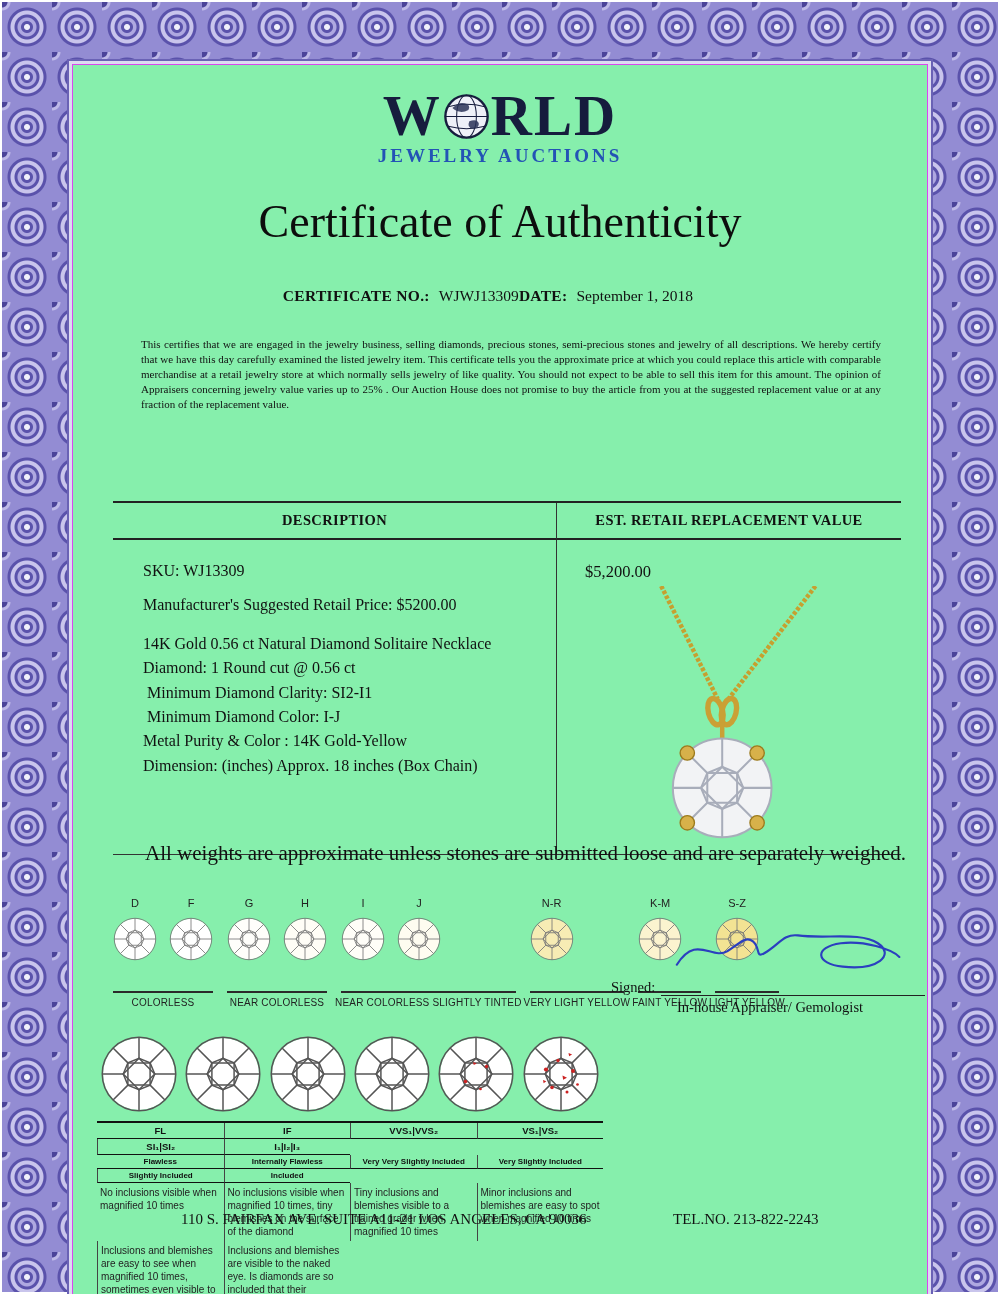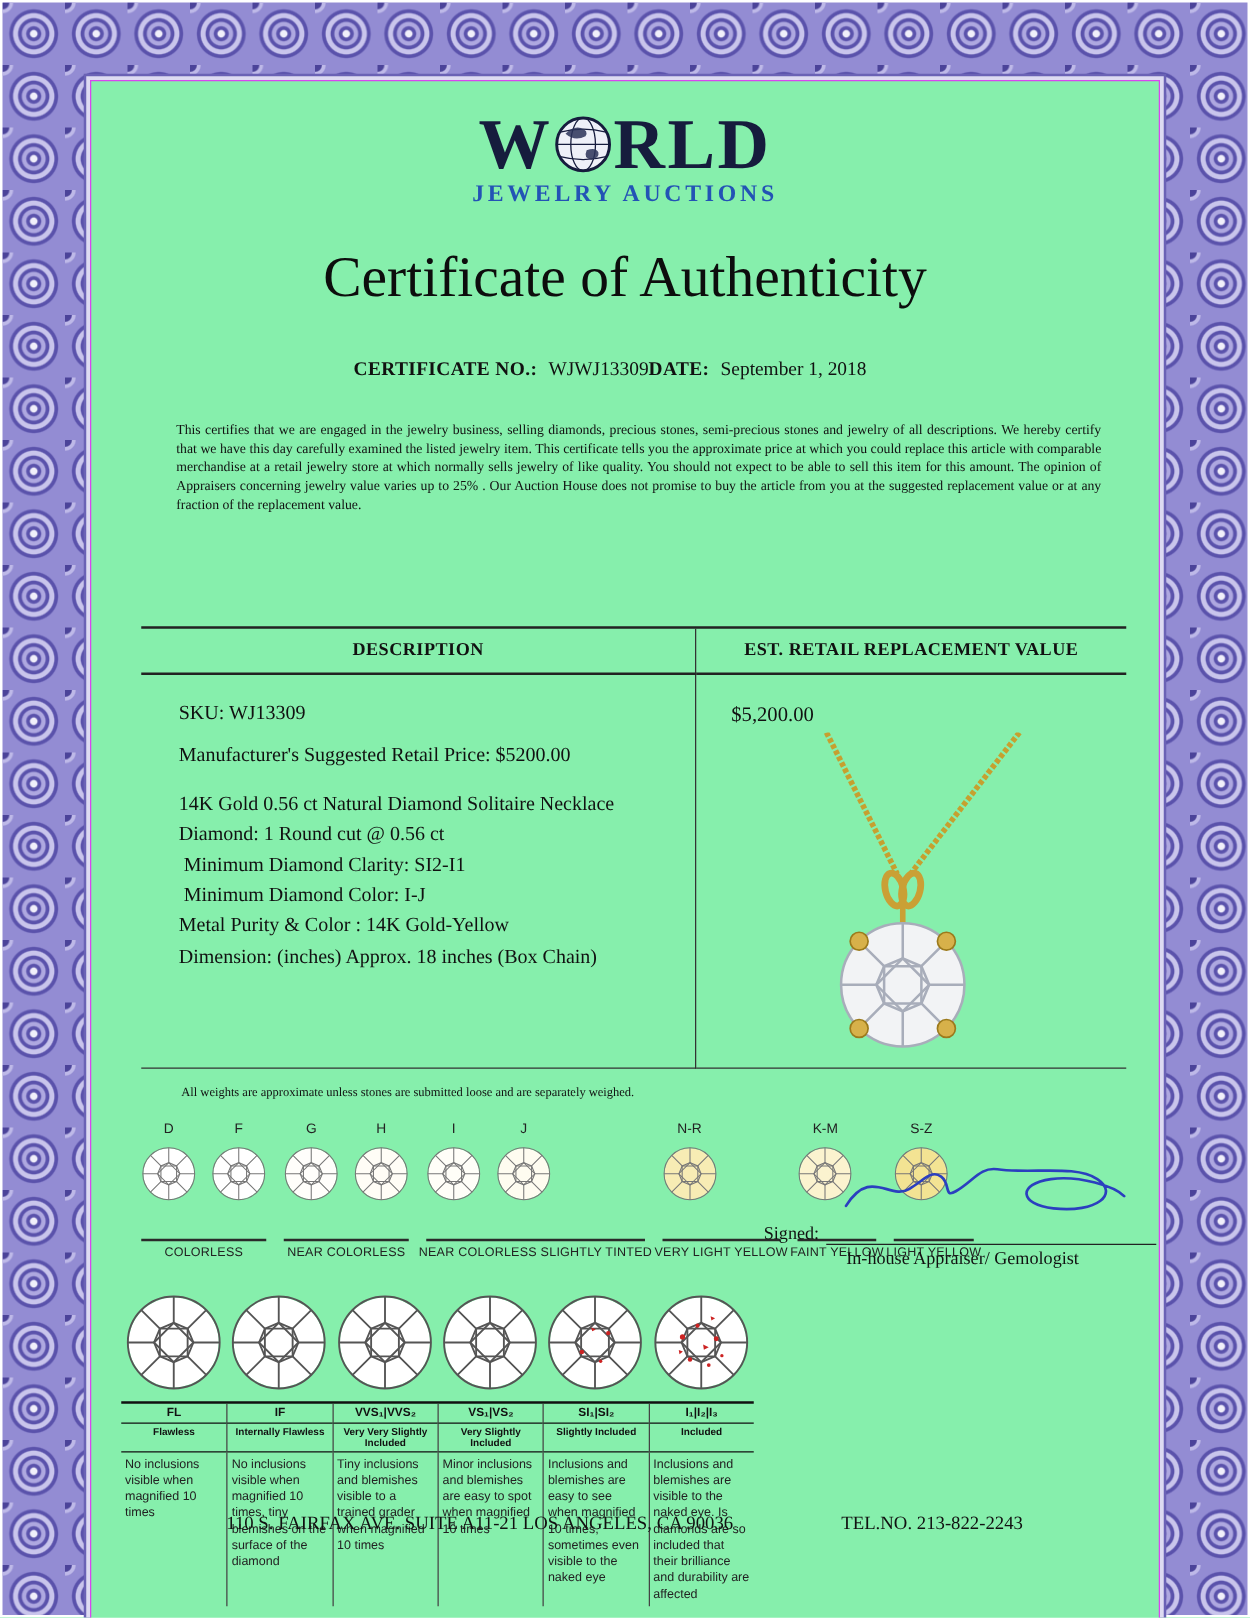--- a/index.html
+++ b/index.html
@@ -34,21 +34,21 @@
   .val-table{position:absolute;top:436px;left:40px;width:788px;display:grid;grid-template-columns:444px 344px;grid-template-rows:37px 315px;border-top:2.5px solid #222}
   .th{display:flex;align-items:center;justify-content:center;font-weight:bold;font-size:14.5px;letter-spacing:.4px;border-bottom:2.5px solid #222}
   .th-desc{border-right:1.5px solid #333}
   .cell-desc{border-right:1.5px solid #333;border-bottom:1.5px solid #333;padding:22px 10px 0 30px;font-size:16px}
   .cell-val{border-bottom:1.5px solid #333;position:relative;padding:22px 0 0 28px;font-size:16.5px}
   .sku-line{margin-bottom:16px}
   .msrp-line{margin-bottom:18px}
   .desc-line{line-height:1.52;white-space:pre-wrap}
   .necklace{position:absolute;left:14px;top:46px}
 
-  .weights-note{position:absolute;top:804px;left:72px;font-size:10px}
+  .weights-note{position:absolute;top:776px;left:72px;font-size:21px}
 
   
   .color-chart{position:absolute;top:832px;left:34px;display:flex;gap:2px;font-family:"Liberation Sans","DejaVu Sans",sans-serif}
   .cc-group{display:flex;flex-direction:column}
   .cc-cells{display:flex}
   .cc-cell{width:56px;display:flex;flex-direction:column;align-items:center}
   .cc-grade{font-size:11px;height:16px;color:#222}
   .cc-cell svg{width:44px;height:44px;margin-top:4px;color:#777}
   .cc-bracket{border-top:2px solid #2a2a2a;margin:30px 6px 4px}
   .cc-label{font-size:10px;text-align:center;line-height:1.18;color:#222;letter-spacing:.2px}
@@ -58,21 +58,21 @@
   .sig-scribble{position:absolute;left:58px;top:0;width:244px;height:80px}
   .sig-row{position:absolute;top:66px;left:0;width:100%;display:flex;align-items:flex-end}
   .sig-label{font-size:14.5px}
   .sig-line{flex:1;border-bottom:1.5px solid #222;margin-left:6px;height:2px}
   .sig-title{position:absolute;top:86px;left:66px;font-size:14.5px}
 
   
   .clarity-chart{position:absolute;top:970px;left:24px;width:506px;font-family:"Liberation Sans","DejaVu Sans",sans-serif}
   .cl-circles{display:grid;grid-template-columns:repeat(6,1fr);justify-items:center;margin-bottom:8px}
   .cl-circles svg{width:78px;height:78px;color:#555}
-  .cl-row{display:grid;grid-template-columns:repeat(6,1fr)}
+  .cl-row{display:grid;grid-template-columns:repeat(4,1fr)}
   .cl-row>div+div{border-left:1px solid #444}
   .cl-grades{border-top:2px solid #111}
   .cl-grade{font-weight:bold;font-size:9.5px;padding:2px 0;text-align:center;border-bottom:1.5px solid #111}
   .cl-name{font-weight:bold;font-size:8px;padding:2px 1px;text-align:center;border-bottom:1.5px solid #111}
   .cl-desc{font-size:10px;line-height:1.3;padding:3px 3px;text-align:left;color:#222}
 
   .cert-footer{position:absolute;top:1146px;left:0;width:100%;font-size:15px}
   .footer-address{position:absolute;left:108px;top:0}
   .footer-tel{position:absolute;left:600px;top:0}
 </style>

